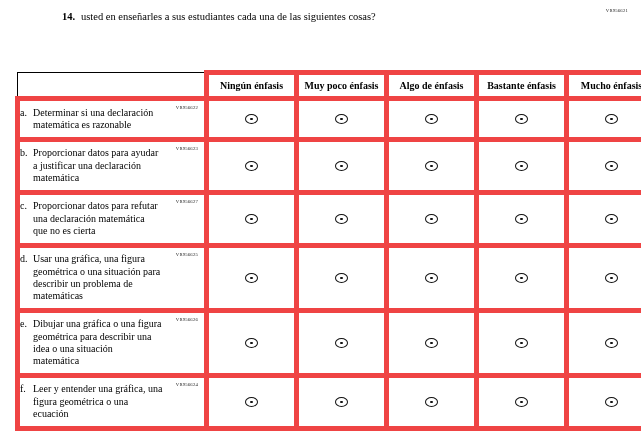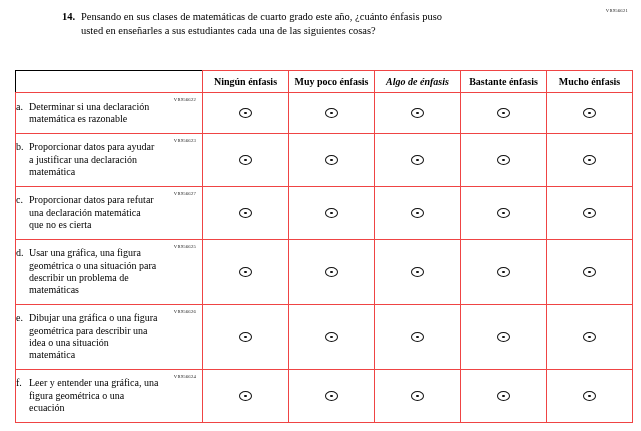--- a/index.html
+++ b/index.html
@@ -69,21 +69,21 @@
   
   table.grid {
     position: absolute;
     left: 15px;
     top: 70px;
     width: 612px;
     border-collapse: collapse;
     table-layout: fixed;
   }
   table.grid th, table.grid td {
-    border: 1px solid #ef4444;
+    border: 5px solid #ef4444;
     padding: 0;
     vertical-align: middle;
   }
   thead th {
     height: 21px;
     font-size: 10px;
     font-weight: bold;
     text-align: center;
     font-family: "Liberation Serif", serif;
   }
@@ -147,33 +147,32 @@
 <body>
 
 <div class="page">
 
   <div class="corner-code">VR956621</div>
 
   <div class="qblock">
     <div class="qline1">
       <span class="qnum">14.</span>
       <span class="qtext">
-        <span>Pensando en sus clases de matemáticas de cuarto grado este año, ¿cuánto énfasis puso</span>
         <span class="l2">usted en enseñarles a sus estudiantes cada una de las siguientes cosas?</span>
       </span>
     </div>
   </div>
 
   <table class="grid">
     <thead>
       <tr>
         <th class="stub" style="width:186px;"></th>
         <th style="width:85px;">Ningún énfasis</th>
         <th style="width:85px;">Muy poco énfasis</th>
-        <th style="width:85px;font-style:italic;">Algo de énfasis</th>
+        <th style="width:85px;">Algo de énfasis</th>
         <th style="width:85px;">Bastante énfasis</th>
         <th style="width:85px;margin-top:21px;">Mucho énfasis</th>
       </tr>
     </thead>
     <tbody>
 
       <tr style="height:41px;">
         <td class="stub-cell">
           <span class="item-code">VR956622</span>
           <div class="item-inner">

